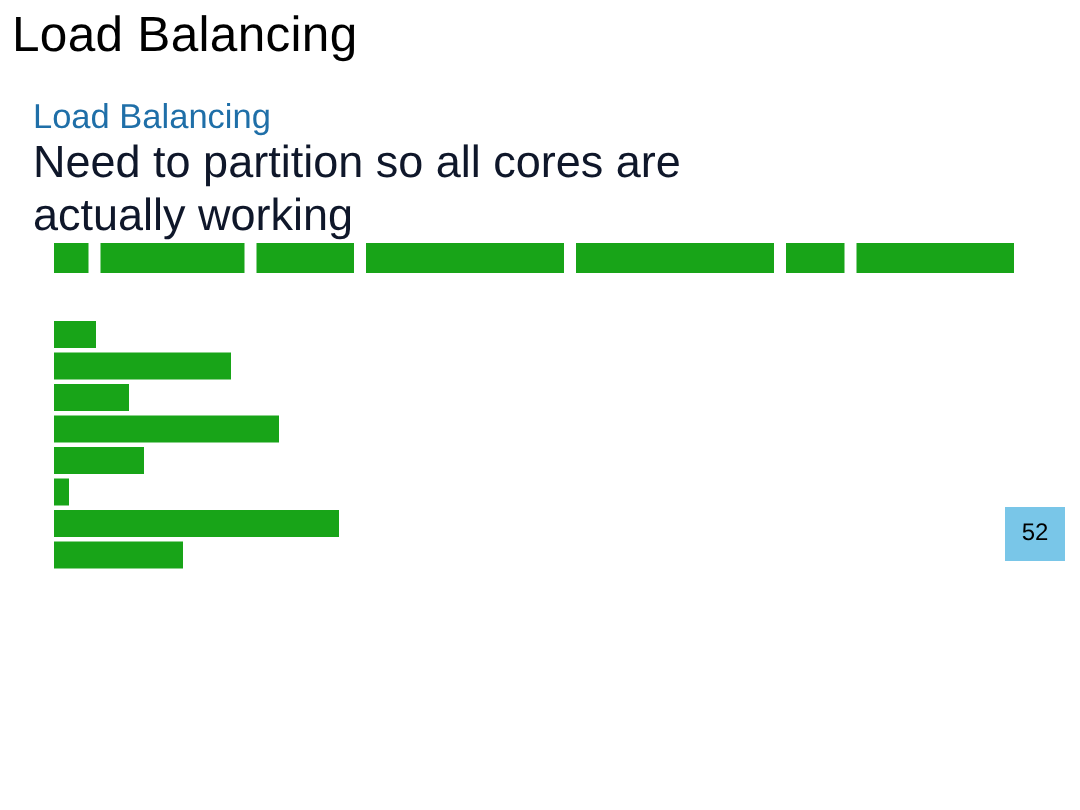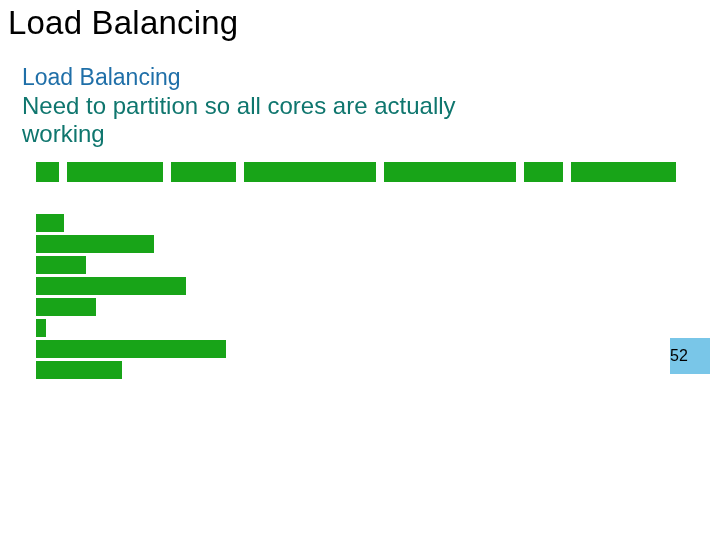--- a/index.html
+++ b/index.html
@@ -32,22 +32,22 @@
     top: 65px;
     width: 660px;
   }
   .subtitle {
     font-size: 23px;
     color: #1f6fa8;
     line-height: 1.1;
     margin: 0 0 2px 0;
   }
   .desc {
-    font-size: 24px;
-    color: #0f766e;
+    font-size: 30px;
+    color: #0f172a;
     line-height: 1.15;
     margin: 0;
     max-width: 520px;
   }
   .bar-area {
     position: absolute;
     left: 36px;
     top: 162px;
     width: 640px;
   }
@@ -75,21 +75,21 @@
   }
   .page-num {
     position: absolute;
     right: 10px;
     bottom: 10px;
     width: 40px;
     height: 36px;
     background: #79c6e8;
     display: flex;
     align-items: center;
-    justify-content: flex-start;
+    justify-content: center;
     font-size: 16px;
     color: #000;
   }
 </style>
 </head>
 <body>
 
 <div class="slide">
 
   <div class="title">Load Balancing</div>

